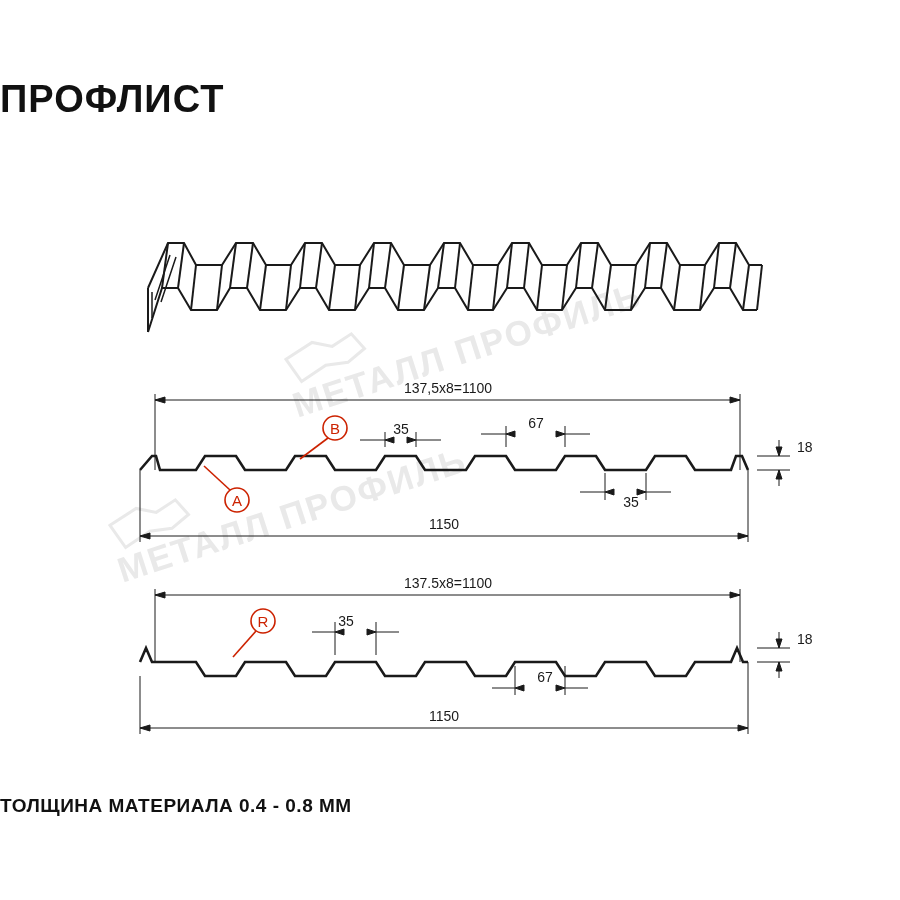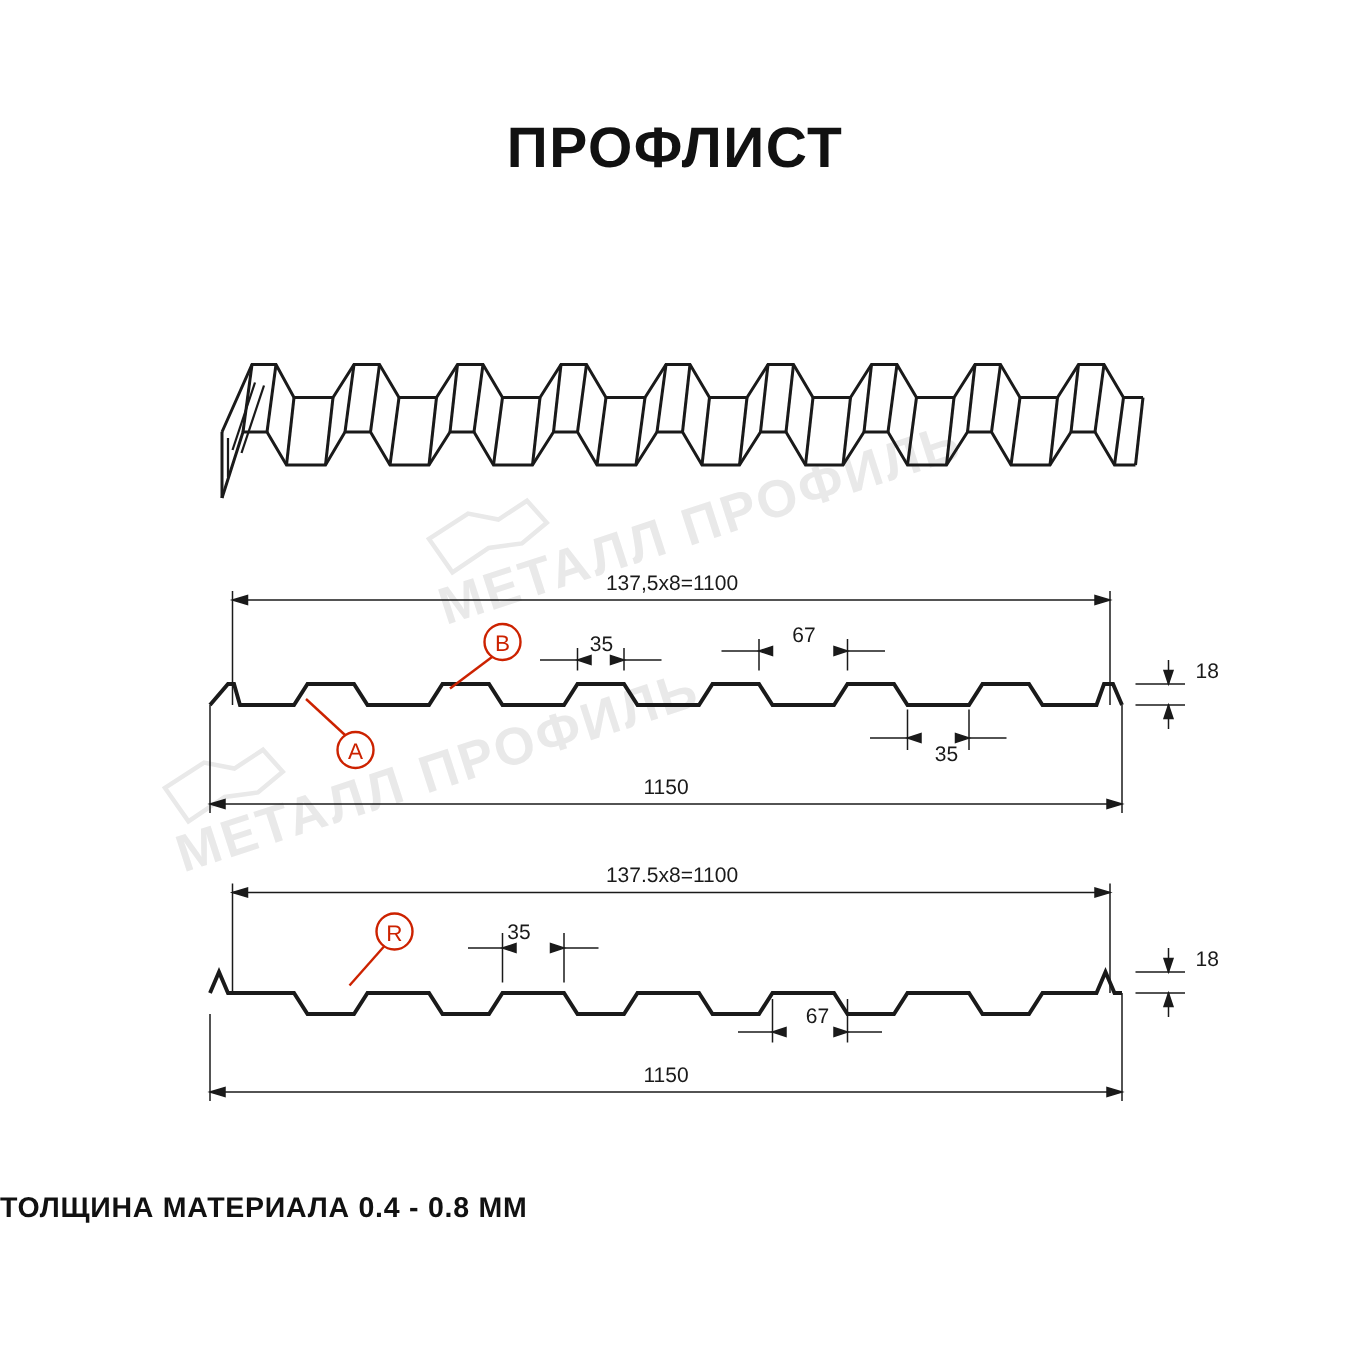--- a/index.html
+++ b/index.html
@@ -1,18 +1,18 @@
 <!DOCTYPE html>
 <html><head>
 <meta charset="utf-8">
 <style>
   html,body{margin:0;padding:0;background:#ffffff;}
   body{width:900px;height:900px;font-family:"Liberation Sans",sans-serif;color:#1a1a1a;overflow:hidden;position:relative;}
   .page{position:relative;width:900px;height:900px;}
-  .title{position:absolute;left:0;top:78px;width:900px;text-align:center;font-size:38px;font-weight:700;letter-spacing:1px;color:#111;}
+  .title{position:absolute;left:0;top:78px;width:900px;font-size:38px;font-weight:700;letter-spacing:1px;color:#111;}
   .subtitle{position:absolute;left:0;top:133px;width:900px;text-align:center;font-size:17px;font-weight:700;color:#111;}
   .footer{position:absolute;left:0;top:795px;width:900px;text-align:left;font-size:19px;font-weight:700;letter-spacing:.5px;color:#111;}
   svg{position:absolute;left:0;top:0;}
   .wm{position:absolute;color:#e9e9e9;font-weight:700;font-size:35px;letter-spacing:2px;user-select:none;}
   .wm1{left:285px;top:330px;transform:rotate(-18deg);}
   .wm2{left:110px;top:495px;transform:rotate(-18deg);}
 </style>
 </head>
 <body>
 

